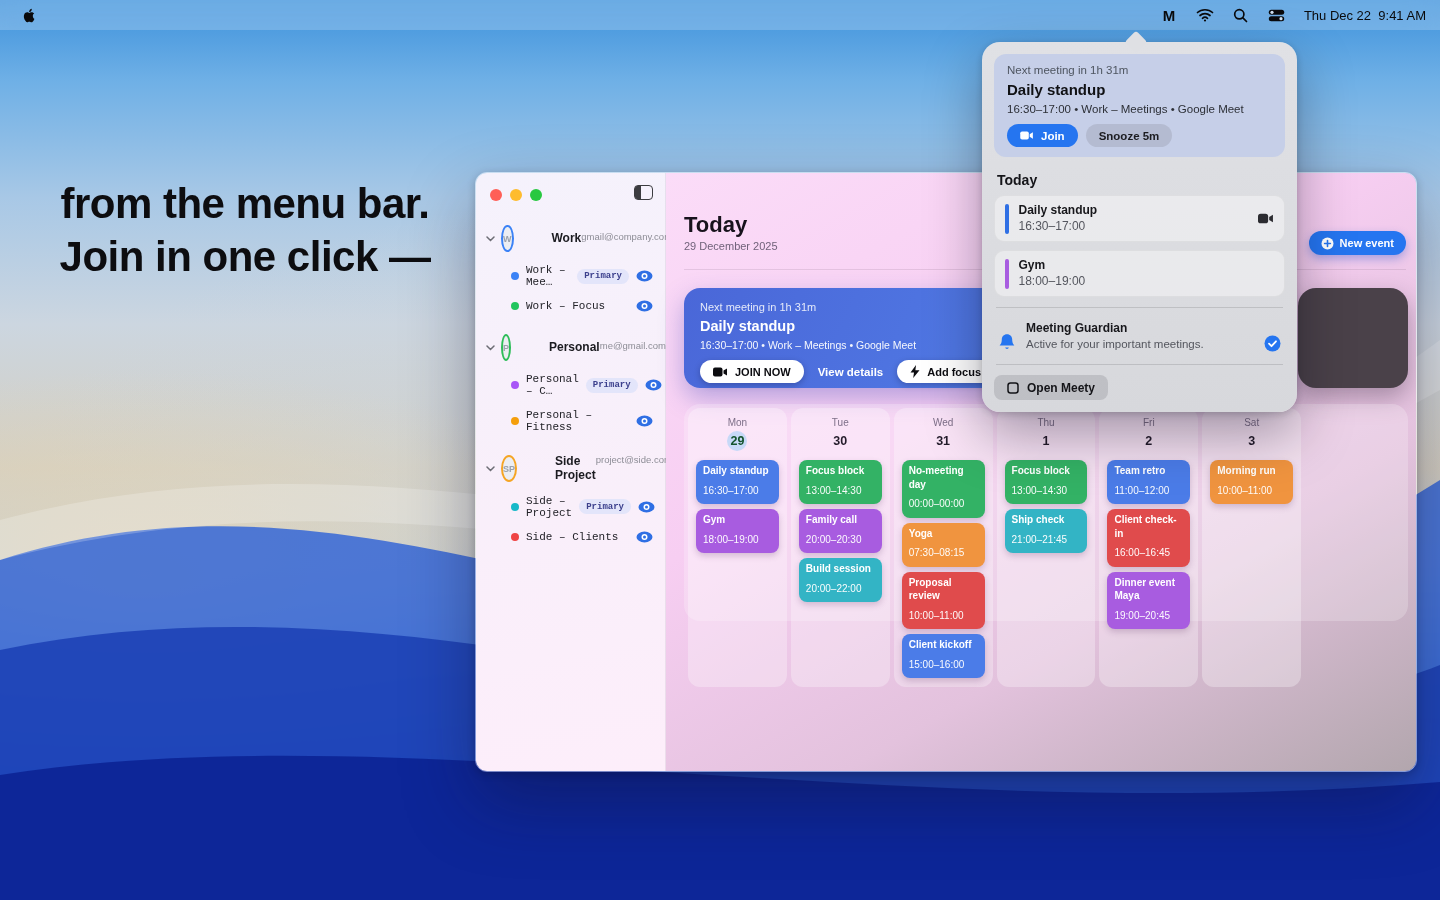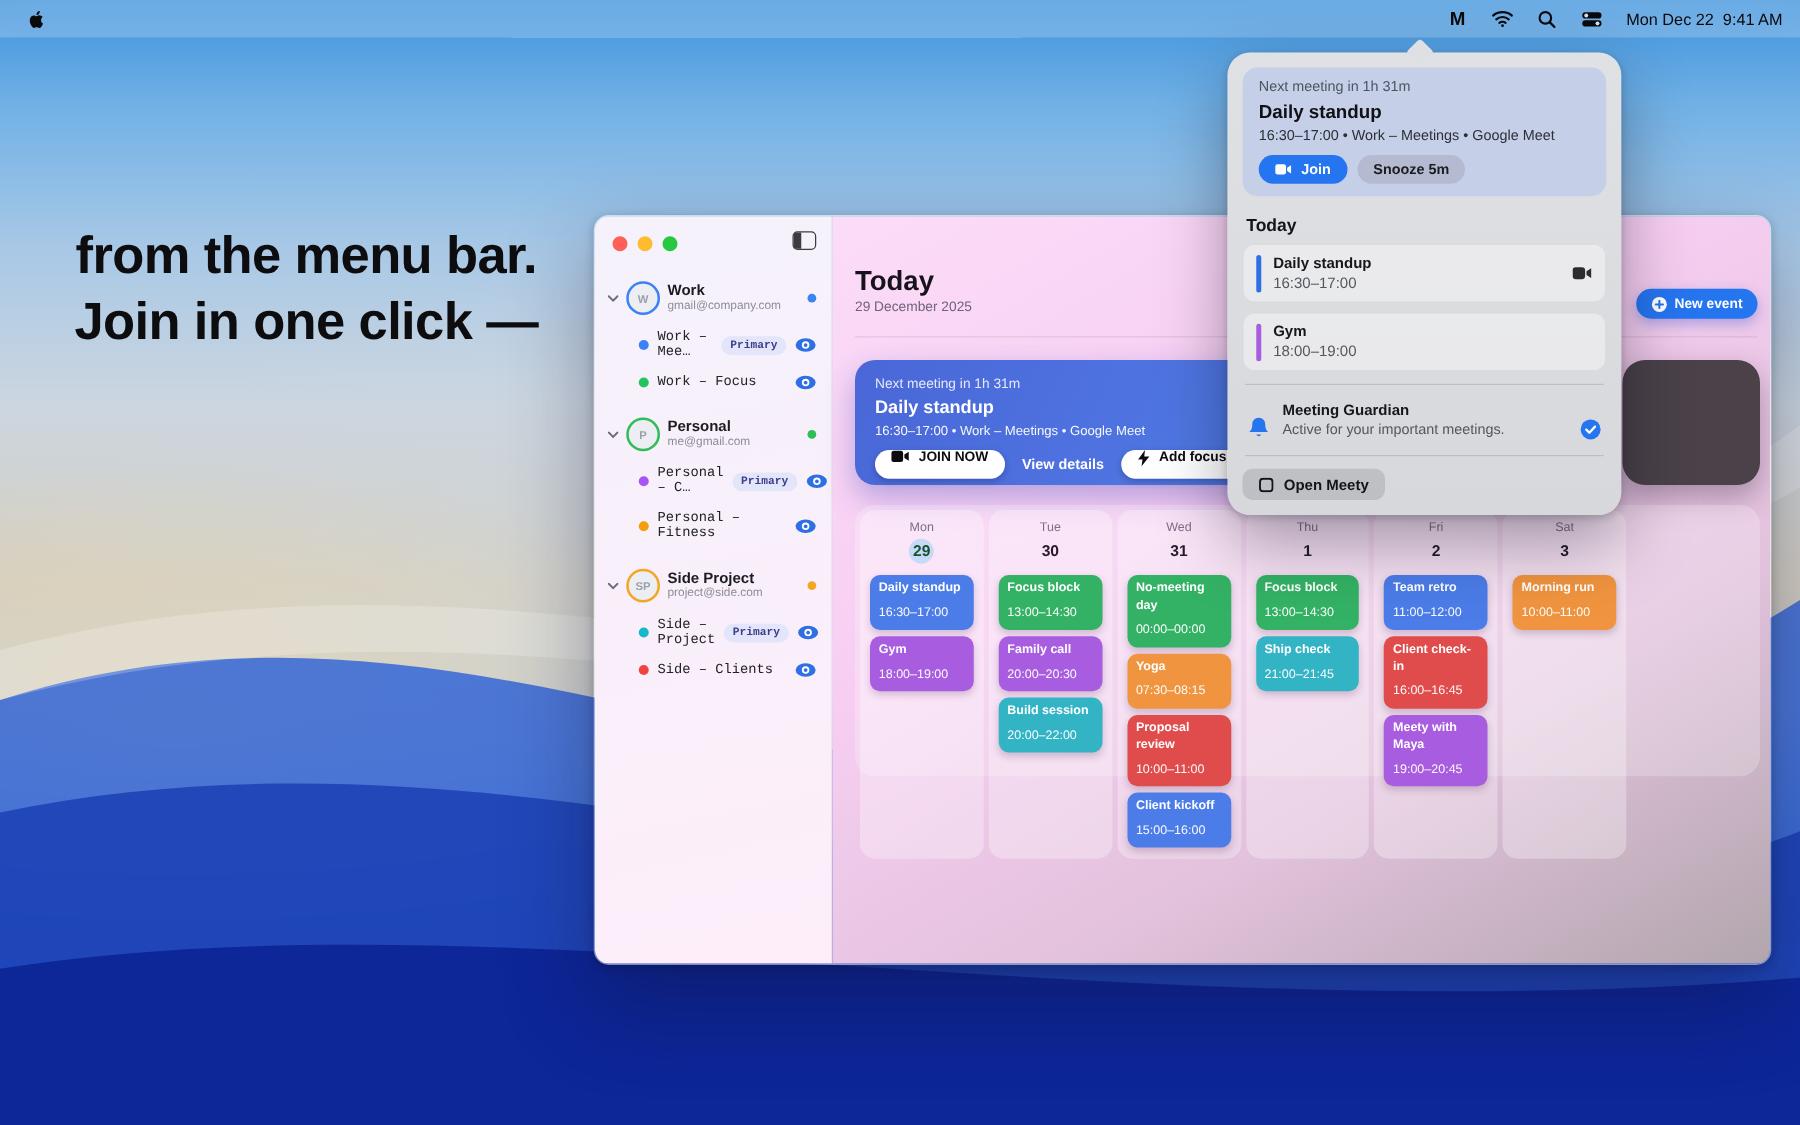--- a/index.html
+++ b/index.html
@@ -35,21 +35,21 @@
   .light{width:12px;height:12px;border-radius:50%;}
   .light.r{background:#ff5f57;}.light.y{background:#febc2e;}.light.g{background:#28c840;}
   .sb-toggle{position:absolute;right:12px;top:12px;width:19px;height:15px;border:1.6px solid #3c3c40;border-radius:4px;}
   .sb-toggle::before{content:"";position:absolute;left:0;top:0;bottom:0;width:6px;background:#3c3c40;border-radius:2px 0 0 2px;}
   .accounts{padding:24px 12px 0 10px;}
   .acct{margin-bottom:22px;}
   .acct-head{display:flex;align-items:center;gap:6px;}
   .chev{color:#6d6d75;display:flex;}
   .avatar{width:27px;height:27px;border-radius:50%;border:2.5px solid;display:flex;align-items:center;justify-content:center;background:#eceef3;}
   .avatar i{font-style:normal;font-size:9px;font-weight:700;color:#9aa1ac;}
-  .acct-text{display:flex;flex-direction:column;line-height:1.15;}
+  .acct-text{display:flex;flex-direction:row;line-height:1.15;margin-left:32px;}
   .acct-text b{font-size:12px;font-weight:700;color:#1b1b20;}
   .acct-text small{font-size:9.5px;color:#8d8d96;}
   .dot{width:7px;height:7px;border-radius:50%;margin-left:auto;flex:0 0 auto;}
   .cal-row{display:flex;align-items:center;gap:7px;margin-top:12px;padding-left:25px;font-family:Liberation Mono, monospace;}
   .dot.sm{width:8px;height:8px;margin-left:0;}
   .cal-label{font-size:11px;color:#222228;}
   .badge{background:#e3e5fa;color:#3b3f8c;font-size:9px;font-weight:700;padding:2.5px 7px;border-radius:8px;}
   .cal-row .eye{margin-left:auto;display:flex;}
   
   .main{flex:1;position:relative;background:linear-gradient(150deg,#fbdcf8 0%,#f7cef2 38%,#e3c2dd 68%,#b2a6ad 100%);}
@@ -59,21 +59,21 @@
   .m-date{font-size:11px;color:#70627a;margin-top:3px;}
   .new-event{position:absolute;right:10px;top:58px;height:24px;display:flex;align-items:center;gap:6px;
     background:#2575f0;color:#fff;font-size:11px;font-weight:700;border:none;border-radius:12px;padding:0 12px;box-shadow:0 4px 10px rgba(30,80,200,.35);}
   .banner-row{position:absolute;left:18px;top:115px;width:724px;height:100px;display:flex;gap:12px;}
   .banner{flex:1;border-radius:16px;background:linear-gradient(115deg,#4a67d8 0%,#5079e4 55%,#6e97ef 100%);
     color:#fff;padding:13px 16px;box-shadow:0 10px 24px rgba(60,70,180,.35);}
   .b-kicker{font-size:11px;opacity:.85;}
   .b-title{font-size:14.5px;font-weight:700;margin-top:5px;}
   .b-meta{font-size:10.5px;margin-top:5px;opacity:.95;}
   .b-actions{display:flex;align-items:center;gap:14px;margin-top:9px;}
-  .b-btn{display:flex;gap:7px;background:#fff;color:#0c0c10;border:none;border-radius:14px;height:23px;padding:0 13px;font-size:11px;font-weight:800;box-shadow:0 2px 6px rgba(0,0,30,.25);}
+  .b-btn{display:flex;align-items:center;gap:7px;background:#fff;color:#0c0c10;border:none;border-radius:14px;height:23px;padding:0 13px;font-size:11px;font-weight:800;box-shadow:0 2px 6px rgba(0,0,30,.25);}
   .b-link{font-size:11.5px;font-weight:600;color:#fff;}
   .dark-card{flex:0 0 110px;border-radius:18px;background:#4a4149;box-shadow:0 10px 24px rgba(40,30,50,.35);}
   
   .week{position:absolute;left:18px;top:231px;width:724px;height:217px;border-radius:16px;
     background:rgba(255,255,255,.22);padding:4px;display:grid;grid-template-columns:repeat(7,1fr);gap:4px;}
   .day-col{background:rgba(255,255,255,.3);border-radius:12px;padding:9px 8px;display:flex;flex-direction:column;}
   .day-name{font-size:10px;color:#7d6f88;text-align:center;}
   .day-num{font-size:12.5px;font-weight:600;color:#241c2b;text-align:center;margin-top:3px;height:20px;display:flex;align-items:center;justify-content:center;}
   .day-num span{display:inline-flex;align-items:center;justify-content:center;min-width:20px;height:20px;border-radius:50%;}
   .day-num.today span{background:#c7d9f7;color:#14532d;font-weight:700;}
@@ -152,21 +152,21 @@
           </svg>
       </span>
       <span class="status-ico">
         <svg width="17" height="13" viewBox="0 0 17 13">
             <rect x="0.8" y="0.8" width="15.4" height="5" rx="2.5" fill="#0a0a0c"></rect>
             <circle cx="4" cy="3.3" r="1.6" fill="#cfe0f0"></circle>
             <rect x="0.8" y="7.2" width="15.4" height="5" rx="2.5" fill="#0a0a0c"></rect>
             <circle cx="13" cy="9.7" r="1.6" fill="#cfe0f0"></circle>
           </svg>
       </span>
-      <span class="clock">Mon Dec 22  9:41 AM</span>
+      <span class="clock">Thu Dec 22  9:41 AM</span>
     </div>
   </div>
 
   <div class="window">
     <aside class="sidebar">
       <div class="lights">
         <span class="light r"></span>
         <span class="light y"></span>
         <span class="light g"></span>
       </div>
@@ -379,21 +379,21 @@
             </div>
           </div>
           <div class="day-col">
             <div class="day-name">Fri</div>
             <div class="day-num">
               <span>2</span>
             </div>
             <div class="events">
               <div class="evt" style="background:#4b7ce8"><b>Team retro</b><span>11:00–12:00</span></div>
               <div class="evt" style="background:#e04b4c"><b>Client check-in</b><span>16:00–16:45</span></div>
-              <div class="evt" style="background:#a85ce0"><b>Meety with Maya</b><span>19:00–20:45</span></div>
+              <div class="evt" style="background:#a85ce0"><b>Dinner event Maya</b><span>19:00–20:45</span></div>
             </div>
           </div>
           <div class="day-col">
             <div class="day-name">Sat</div>
             <div class="day-num">
               <span>3</span>
             </div>
             <div class="events">
               <div class="evt" style="background:#f0943f"><b>Morning run</b><span>10:00–11:00</span></div>
             </div>

